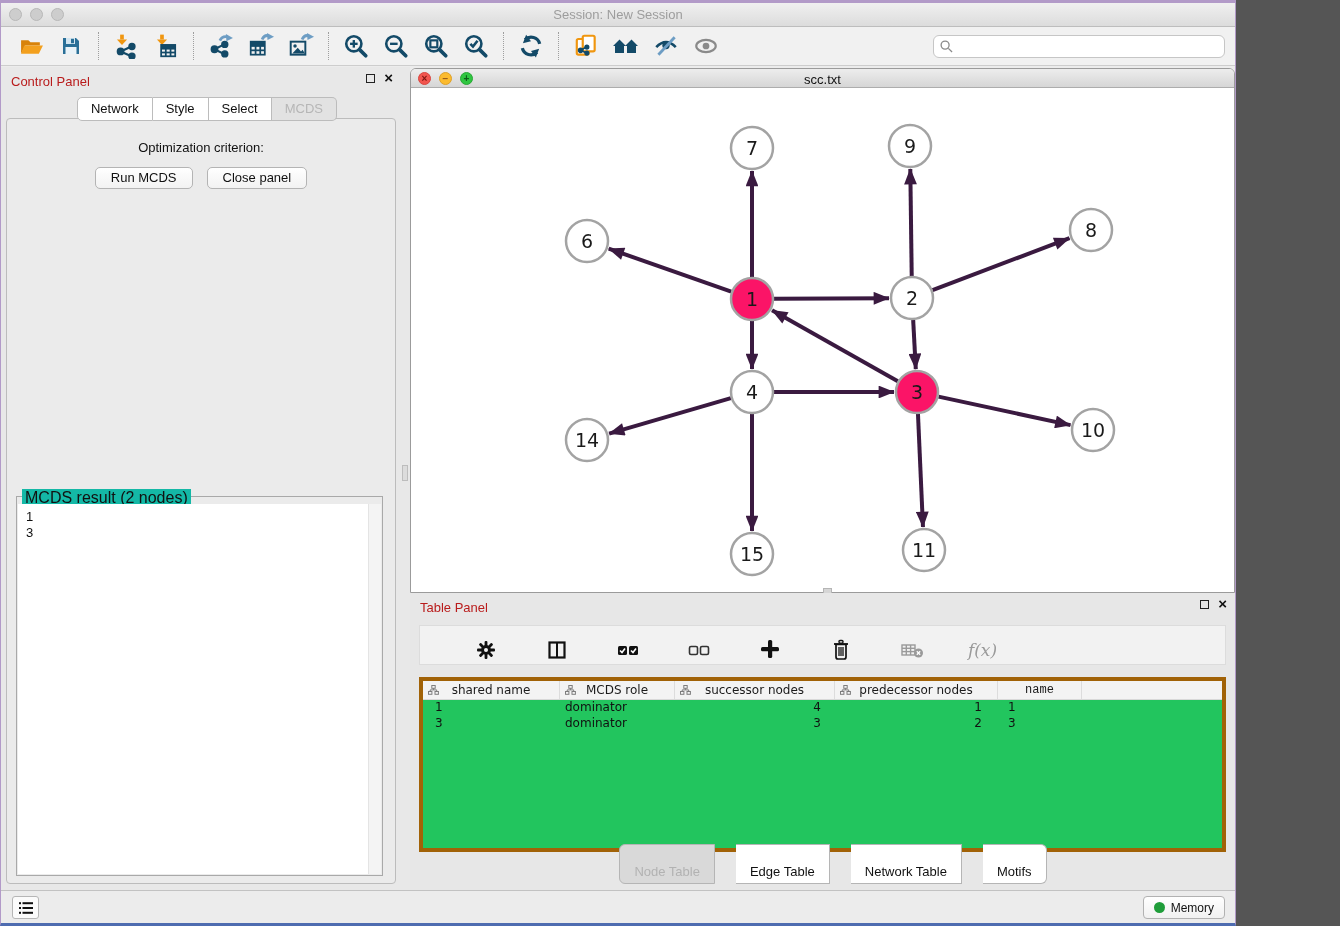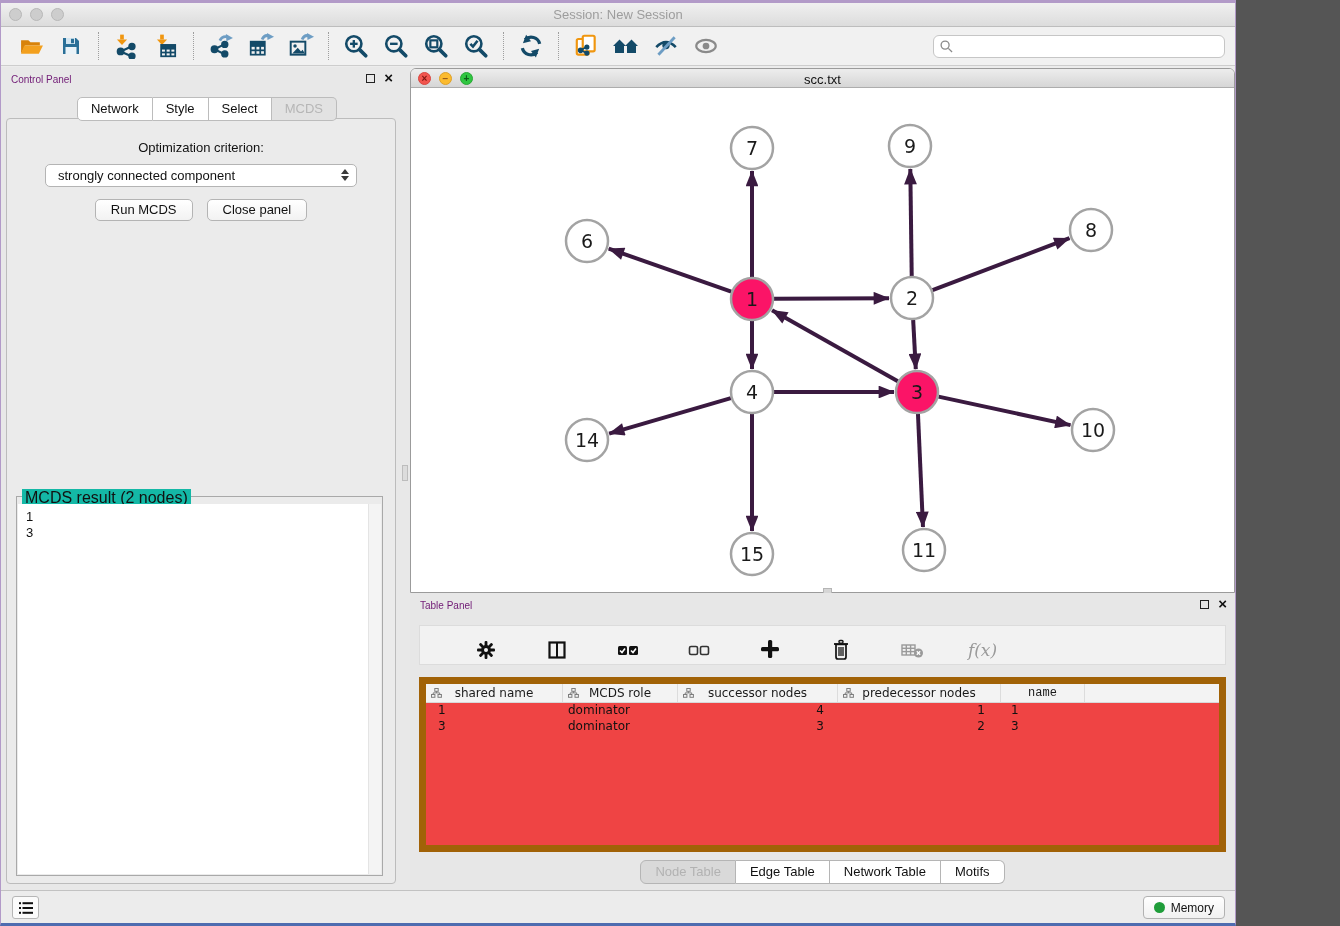--- a/index.html
+++ b/index.html
@@ -24,21 +24,21 @@
   .tsep { width:0; height:28px; border-left:1px dotted #9f9f9f; margin:0 7px; }
   .search-wrap { margin-left:auto; position:relative; }
   .search-wrap svg { position:absolute; left:7px; top:5px; }
   .search-input { width:292px; height:23px; border:1px solid #c6c6c6; border-radius:6px;
     background:#fff; padding-left:26px; font-size:13px; outline:none; }
   
   .workspace { position:absolute; left:0; right:0; top:64px; bottom:33px; }
   
   .control-panel { position:absolute; left:0; top:0; width:400px; bottom:0; background:#e8e8e8; }
   .panel-head { position:relative; height:26px; }
-  .panel-head .ptitle { position:absolute; left:10px; top:7px; font-size:10px; color:#701a75; }
+  .panel-head .ptitle { position:absolute; left:10px; top:7px; font-size:13px; color:#b91c1c; }
   .panel-icons { position:absolute; right:8px; top:6px; display:flex; gap:9px; align-items:center; }
   .float-ico { width:9px; height:9px; border:1.6px solid #222; display:inline-block; }
   .close-ico { font-size:15px; font-weight:bold; color:#111; line-height:10px; }
   .cp-tabs { position:absolute; left:12px; right:0; top:30px; display:flex; justify-content:center; z-index:2;align-items:center; }
   .cp-tab { background:#fff; border:1px solid #bcbcbc; border-left:none; font-size:13px;
     padding:3px 13px 4px; color:#111; }
   .cp-tab:first-child { border-left:1px solid #bcbcbc; border-top-left-radius:5px; border-bottom-left-radius:5px; }
   .cp-tab:last-child { border-top-right-radius:5px; border-bottom-right-radius:5px; }
   .cp-tab.active { background:#e2e2e2; color:#b6b6b6; }
   .cp-content { position:absolute; left:5px; right:5px; top:51px; bottom:6px;
@@ -79,29 +79,29 @@
   .net-canvas { position:absolute; left:0; right:0; top:19px; bottom:0; }
   .net-canvas svg { position:absolute; left:0; top:0; }
   .hgrip { position:absolute; left:50%; bottom:-2px; width:9px; height:6px; background:#d6d6d6; border:1px solid #b5b5b5; }
   
   .table-panel { position:absolute; left:409px; right:0; top:526px; bottom:0; background:#e7e7e7; }
   .tp-head { position:relative; height:28px; }
   .tp-toolbar { position:absolute; left:9px; right:9px; top:32px; height:40px; background:#f2f2f2;
     border:1px solid #dcdcdc; display:flex; align-items:center; padding-left:13px; gap:0; }
   .tp-ico { width:37px; height:30px; display:flex; align-items:flex-end; justify-content:center;margin-left:34px; }
   .fx-label { font-family:"DejaVu Serif", serif; font-style:italic; font-size:17px; color:#9a9a9a; }
-  .tp-table { position:absolute; left:9px; right:9px; top:84px; bottom:38px; background:#ef4444; border:7px solid #a16207; }
+  .tp-table { position:absolute; left:9px; right:9px; top:84px; bottom:38px; background:#22c55e; border:4px solid #a16207; }
   .thead { display:flex; height:19px; background:#f3f3f3; border-bottom:1px solid #d8d8d8; }
   .th { position:relative; border-right:1px solid #dcdcdc; font-size:12px; color:#1a1a1a;
     display:flex; align-items:center; justify-content:center; font-family:"DejaVu Sans",sans-serif; }
   .th svg { position:absolute; left:5px; top:4px; }
   .trow { display:flex; height:16px; font-size:12px; color:#111; font-family:"DejaVu Sans",sans-serif; }
   .td { overflow:hidden; white-space:nowrap; }
   .tp-tabs { position:absolute; left:0; right:0; bottom:6px; display:flex; justify-content:center; }
-  .bt-tab { background:#fff; border:1px solid #b5b5b5; border-left:none; font-size:13px; padding:3px 14px 4px; color:#111; }
+  .bt-tab { background:#fff; border:1px solid #b5b5b5; border-left:none; font-size:13px; padding:19px 14px 4px; color:#111;margin-left:21px; }
   .bt-tab:first-child { border-left:1px solid #b5b5b5; border-top-left-radius:6px; border-bottom-left-radius:6px; }
   .bt-tab:last-child { border-top-right-radius:6px; border-bottom-right-radius:6px; }
   .bt-tab.active { background:#d9d9d9; color:#b2b2b2; }
   
   .statusbar { position:absolute; left:0; right:0; bottom:0; height:33px; background:#ececec; border-top:1px solid #c2c2c2; }
   .list-btn { position:absolute; left:11px; top:5px; width:27px; height:23px; background:#fbfbfb;
     border:1px solid #b6b6b6; border-radius:3px; display:flex; align-items:center; justify-content:center; }
   .mem-btn { position:absolute; right:10px; top:5px; height:23px; background:linear-gradient(#fff,#f1f1f1);
     border:1px solid #b2b2b2; border-radius:4px; display:flex; align-items:center; gap:6px; padding:0 10px; font-size:12px; color:#111; }
   .mem-dot { width:11px; height:11px; border-radius:50%; }
@@ -294,27 +294,20 @@
         </span>
       </div>
       <div class="cp-tabs">
           <div class="cp-tab">Network</div>
           <div class="cp-tab">Style</div>
           <div class="cp-tab">Select</div>
           <div class="cp-tab active">MCDS</div>
         </div>
       <div class="cp-content">
         <div class="opt-label">Optimization criterion:</div>
-        <div class="combo">
-          <span>strongly connected component</span>
-          <span class="arrows">
-              <i class="up"></i>
-              <i class="dn"></i>
-            </span>
-        </div>
         <div class="btn-row">
           <button class="btn">Run MCDS</button>
           <button class="btn">Close panel</button>
         </div>
         <div class="groupbox">
           <span class="gb-label">MCDS result (2 nodes)</span>
           <div class="gb-inner">
             <div class="gb-text">1
 3</div>
             <div class="gb-scroll"></div>

